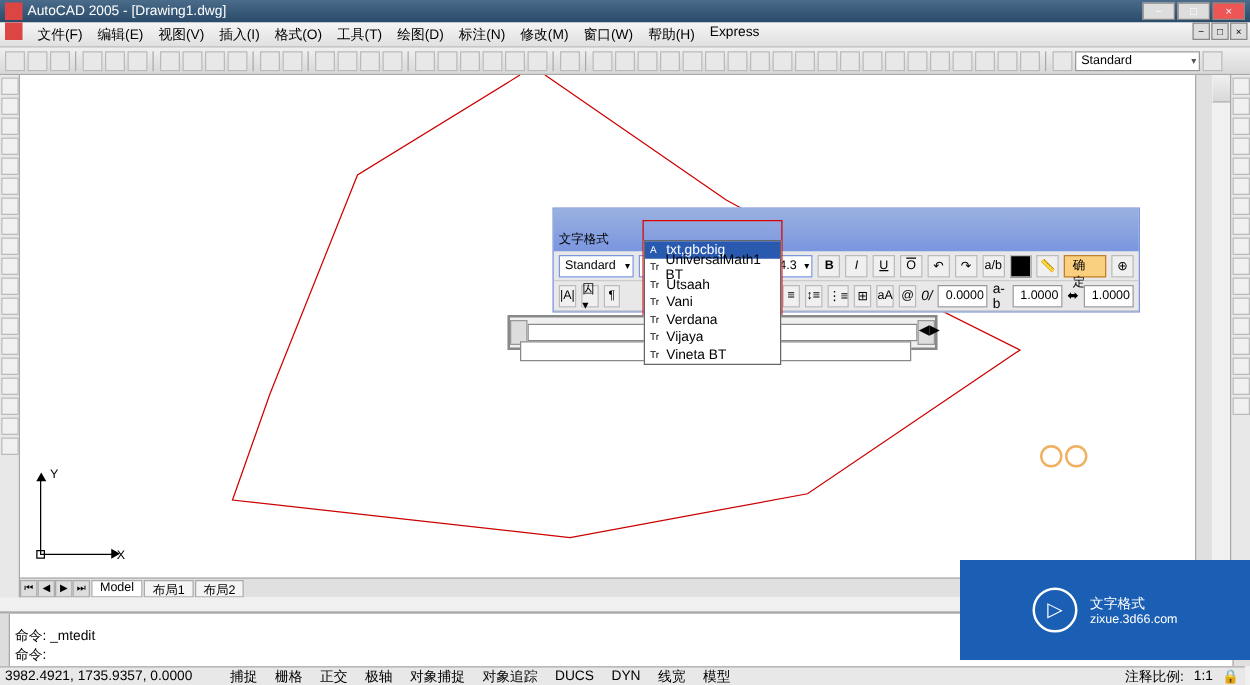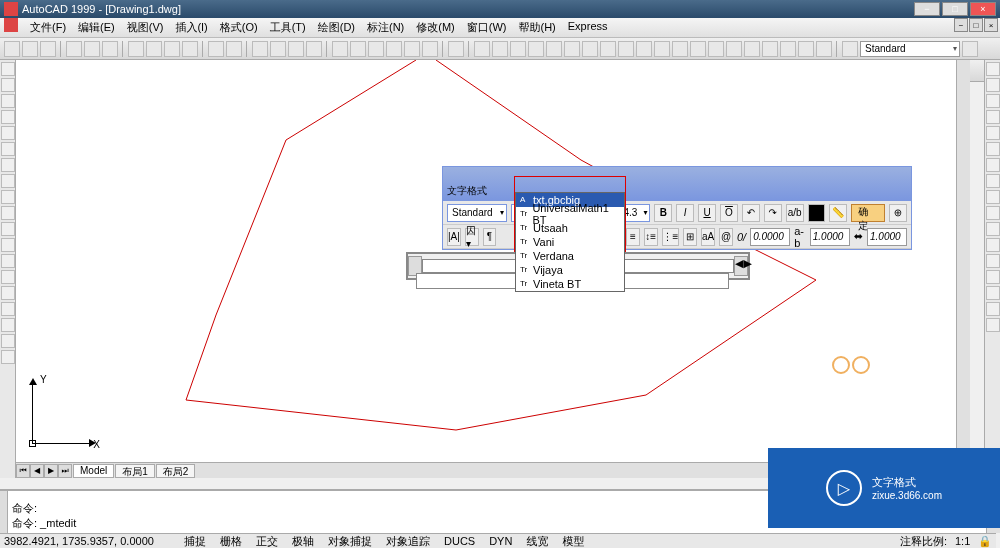--- a/index.html
+++ b/index.html
@@ -49,21 +49,21 @@
 .canvas-area svg.drawing { position: absolute; left: 0; top: 0; width: 100%; height: 100%; }
 .canvas-area svg.drawing polyline { fill: none; stroke: #c00; stroke-width: 1; }
 
 .text-editor { position: absolute; left: 442px; top: 166px; width: 470px; background: #e8e8e8; border: 1px solid #7a96df; }
 .text-editor .te-title { height: 16px; background: linear-gradient(#9ab0e0, #7a96df); font-size: 10px; padding: 17px 4px; color: #000; }
 .text-editor .te-row { height: 24px; display: flex; align-items: center; padding: 2px 4px; gap: 4px; border-bottom: 1px solid #ccc; }
 .text-editor .te-combo { height: 18px; background: #fff; border: 1px solid #7a96df; font-size: 10px; padding: 0 14px 0 4px; position: relative; display: inline-flex; align-items: center; }
 .text-editor .te-combo::after { content: "▾"; position: absolute; right: 2px; font-size: 8px; }
 .text-editor .te-btn { width: 18px; height: 18px; background: #f0f0f0; border: 1px solid #bbb; display: flex; align-items: center; justify-content: center; font-size: 10px; }
 .text-editor .te-ok { height: 18px; padding: 0 6px; background: #f8d080; border: 1px solid #c08030; font-size: 10px; }
-.text-editor .te-field { width: 40px; height: 18px; background: #fff; border: 1px solid #999; font-size: 10px; padding: 0 2px; font-style: italic; }
+.text-editor .te-field { width: 40px; height: 18px; background: #fff; border: 1px solid #999; font-size: 10px; text-align: right; padding: 0 2px; }
 
 .font-dropdown { position: absolute; left: 515px; top: 192px; width: 110px; background: #fff; border: 1px solid #666; z-index: 10; }
 .font-dropdown .fd-item { height: 14px; font-size: 10px; padding: 0 4px; display: flex; align-items: center; gap: 3px; }
 .font-dropdown .fd-item.sel { background: #2a5ab0; color: #fff; }
 .font-dropdown .fd-icon { width: 10px; height: 10px; font-size: 8px; }
 
 .red-highlight { position: absolute; border: 1px solid #d00; pointer-events: none; }
 
 .ruler-box { position: absolute; left: 406px; top: 252px; width: 344px; height: 28px; background: #f0f0f0; border: 2px solid #888; display: flex; align-items: center; }
 .ruler-box .r-btn { width: 14px; height: 20px; background: #ddd; border: 1px solid #999; }
@@ -86,21 +86,21 @@
 .watermark .wm-sub { font-size: 10px; }
 
 .circles { position: absolute; right: 100px; bottom: 104px; display: flex; gap: 2px; }
 .circles .c { width: 18px; height: 18px; border: 2px solid #f0b060; border-radius: 50%; }
 </style>
 </head>
 <body>
 
 <div class="titlebar">
   <div class="icon"></div>
-  <div class="title">AutoCAD 1999 - [Drawing1.dwg]</div>
+  <div class="title">AutoCAD 2005 - [Drawing1.dwg]</div>
   <div class="winbtns">
     <div class="winbtn">−</div>
     <div class="winbtn">□</div>
     <div class="winbtn close">×</div>
   </div>
 </div>
 
 <div class="menubar">
   <div class="appicon"></div>
   <span class="menuitem">文件(F)</span>
@@ -355,22 +355,22 @@
 <div class="ruler-box">
   <div class="r-btn"></div>
   <div class="r-ruler"></div>
   <div class="r-btn">◀▶</div>
 </div>
 <div class="text-input-box"></div>
 
 <div class="cmdwin">
   <div class="cmd-handle"></div>
   <div class="cmd-text">
+    <div>命令: _mtedit</div>
     <div>命令:</div>
-    <div>命令: _mtedit</div>
   </div>
   <div class="cmd-scroll"></div>
 </div>
 
 <div class="statusbar">
   <span class="sb-coord">3982.4921, 1735.9357, 0.0000</span>
   <span class="sb-toggle">捕捉</span>
   <span class="sb-toggle">栅格</span>
   <span class="sb-toggle">正交</span>
   <span class="sb-toggle">极轴</span>

